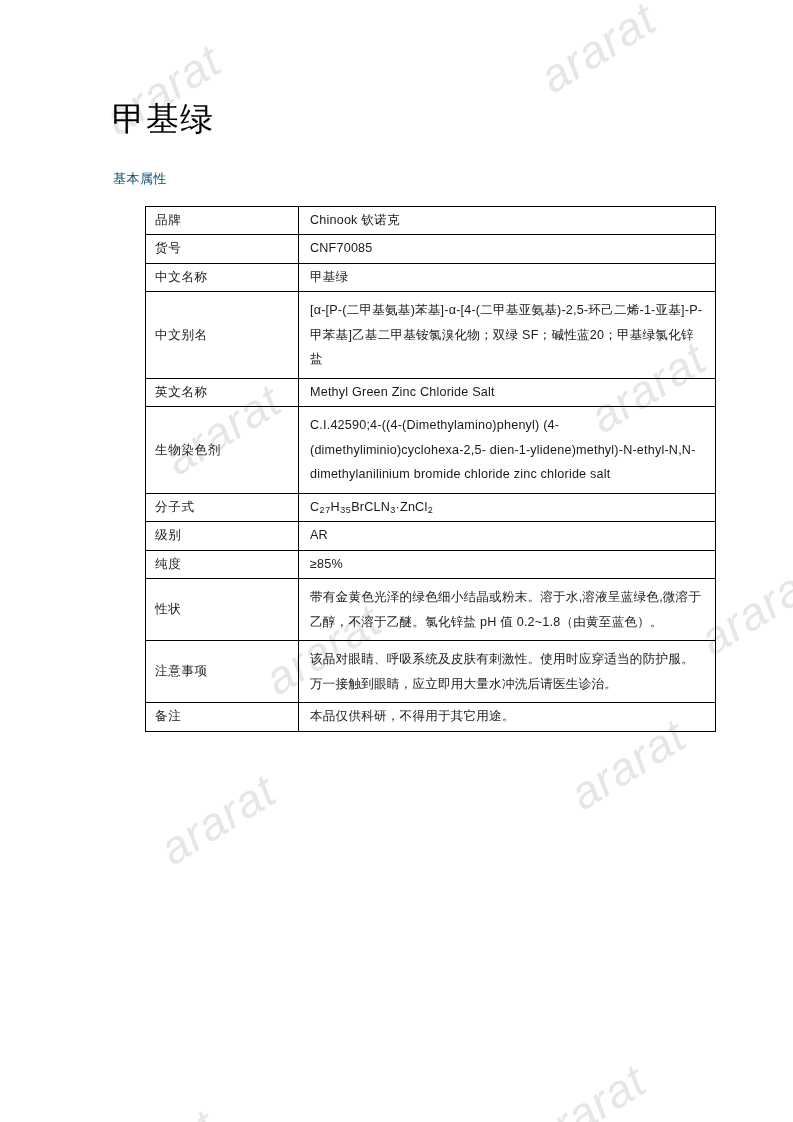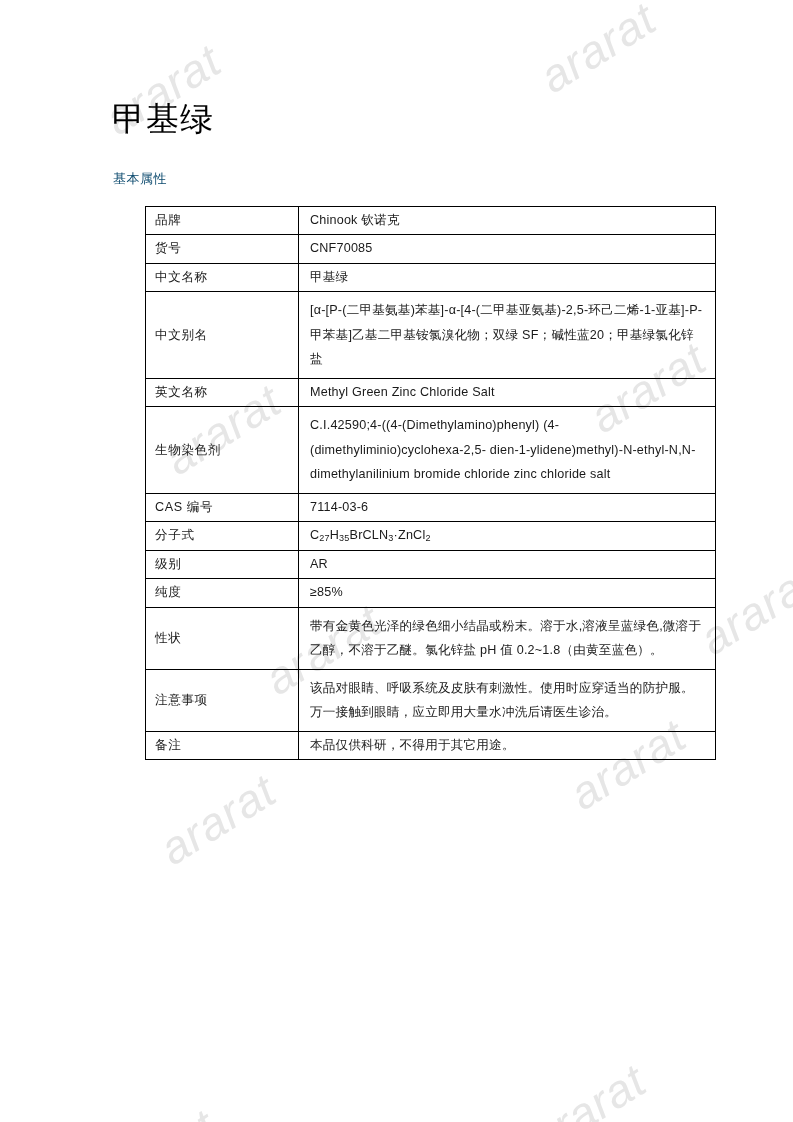--- a/index.html
+++ b/index.html
@@ -111,20 +111,21 @@
   }
   .prop-table tr.short th,
   .prop-table tr.short td {
     padding-top: 3px;
     padding-bottom: 3px;
     line-height: 1.7;
   }
   .formula sub {
     font-size: 0.72em;
     vertical-align: -0.22em;
+    font-family: Liberation Mono, monospace;
   }
 </style>
 </head>
 <body>
 
 <div class="watermark-layer">
   <span class="wm wm-a">ararat</span>
   <span class="wm wm-b">ararat</span>
   <span class="wm wm-c">ararat</span>
   <span class="wm wm-d">ararat</span>
@@ -166,24 +167,20 @@
         </tr>
         <tr class="short">
           <th>英文名称</th>
           <td>Methyl Green Zinc Chloride Salt</td>
         </tr>
         <tr>
           <th>生物染色剂</th>
           <td>C.I.42590;4-((4-(Dimethylamino)phenyl) (4-(dimethyliminio)cyclohexa-2,5- dien-1-ylidene)methyl)-N-ethyl-N,N-dimethylanilinium bromide chloride zinc chloride salt</td>
         </tr>
         <tr class="short">
-          <th>CAS 编号</th>
-          <td>7114-03-6</td>
-        </tr>
-        <tr class="short">
           <th>分子式</th>
           <td class="formula">C<sub>27</sub>H<sub>35</sub>BrCLN<sub>3</sub>·ZnCl<sub>2</sub></td>
         </tr>
         <tr class="short">
           <th>级别</th>
           <td>AR</td>
         </tr>
         <tr class="short">
           <th>纯度</th>
           <td>≥85%</td>

